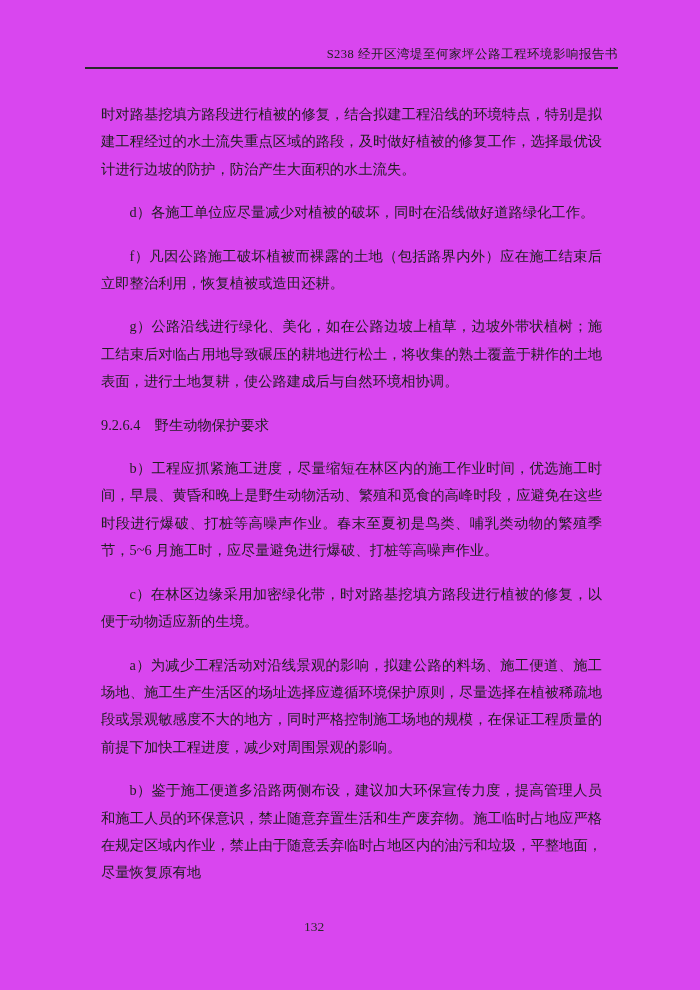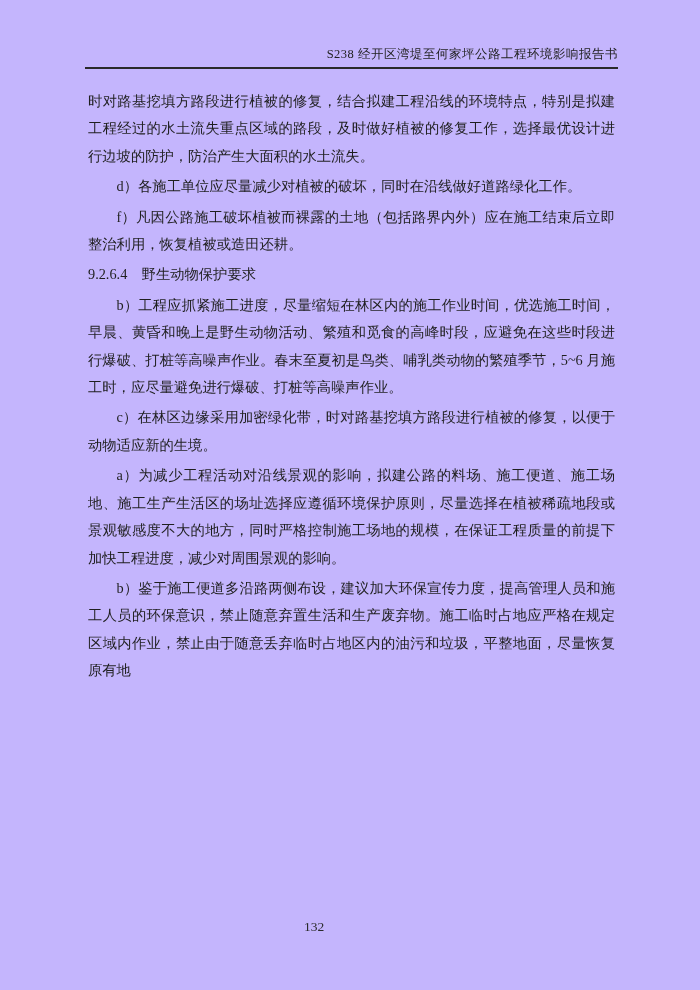--- a/index.html
+++ b/index.html
@@ -4,21 +4,21 @@
 <style>
   html, body {
     margin: 0;
     padding: 0;
     background: #ffffff;
   }
   .page {
     position: relative;
     width: 700px;
     height: 990px;
-    background: #c4b5fd;
+    background: #d946ef;
     color: #1f1f1f;
     font-family: "Liberation Serif", "DejaVu Serif", serif;
     overflow: hidden;
   }
   .running-header {
     position: absolute;
     top: 46px;
     left: 85px;
     width: 533px;
     text-align: right;
@@ -39,21 +39,21 @@
     top: 85px;
     left: 85px;
     width: 533px;
     font-size: 14.3px;
     line-height: 27.4px;
     text-align: justify;
     text-justify: inter-ideograph;
     color: #1f1f1f;
   }
   .doc-body p {
-    margin: 3px;
+    margin: 16px;
     padding: 0;
   }
   .para-indent {
     text-indent: 2em;
   }
   .para-cont {
     text-indent: 0;
   }
   .section-heading {
     text-indent: 0;
@@ -75,20 +75,21 @@
 <div class="page">
 
   <div class="running-header">S238 经开区湾堤至何家坪公路工程环境影响报告书</div>
 
   <div class="header-rule"></div>
 
   <div class="doc-body">
     <p class="para-cont">时对路基挖填方路段进行植被的修复，结合拟建工程沿线的环境特点，特别是拟建工程经过的水土流失重点区域的路段，及时做好植被的修复工作，选择最优设计进行边坡的防护，防治产生大面积的水土流失。</p>
     <p class="para-indent">d）各施工单位应尽量减少对植被的破坏，同时在沿线做好道路绿化工作。</p>
     <p class="para-indent">f）凡因公路施工破坏植被而裸露的土地（包括路界内外）应在施工结束后立即整治利用，恢复植被或造田还耕。</p>
+    <p class="para-indent">g）公路沿线进行绿化、美化，如在公路边坡上植草，边坡外带状植树；施工结束后对临占用地导致碾压的耕地进行松土，将收集的熟土覆盖于耕作的土地表面，进行土地复耕，使公路建成后与自然环境相协调。</p>
     <p class="section-heading">9.2.6.4　野生动物保护要求</p>
     <p class="para-indent">b）工程应抓紧施工进度，尽量缩短在林区内的施工作业时间，优选施工时间，早晨、黄昏和晚上是野生动物活动、繁殖和觅食的高峰时段，应避免在这些时段进行爆破、打桩等高噪声作业。春末至夏初是鸟类、哺乳类动物的繁殖季节，5~6 月施工时，应尽量避免进行爆破、打桩等高噪声作业。</p>
     <p class="para-indent">c）在林区边缘采用加密绿化带，时对路基挖填方路段进行植被的修复，以便于动物适应新的生境。</p>
     <p class="para-indent">a）为减少工程活动对沿线景观的影响，拟建公路的料场、施工便道、施工场地、施工生产生活区的场址选择应遵循环境保护原则，尽量选择在植被稀疏地段或景观敏感度不大的地方，同时严格控制施工场地的规模，在保证工程质量的前提下加快工程进度，减少对周围景观的影响。</p>
     <p class="para-indent">b）鉴于施工便道多沿路两侧布设，建议加大环保宣传力度，提高管理人员和施工人员的环保意识，禁止随意弃置生活和生产废弃物。施工临时占地应严格在规定区域内作业，禁止由于随意丢弃临时占地区内的油污和垃圾，平整地面，尽量恢复原有地</p>
   </div>
 
   <div class="page-footer">132</div>
 
 </div>

